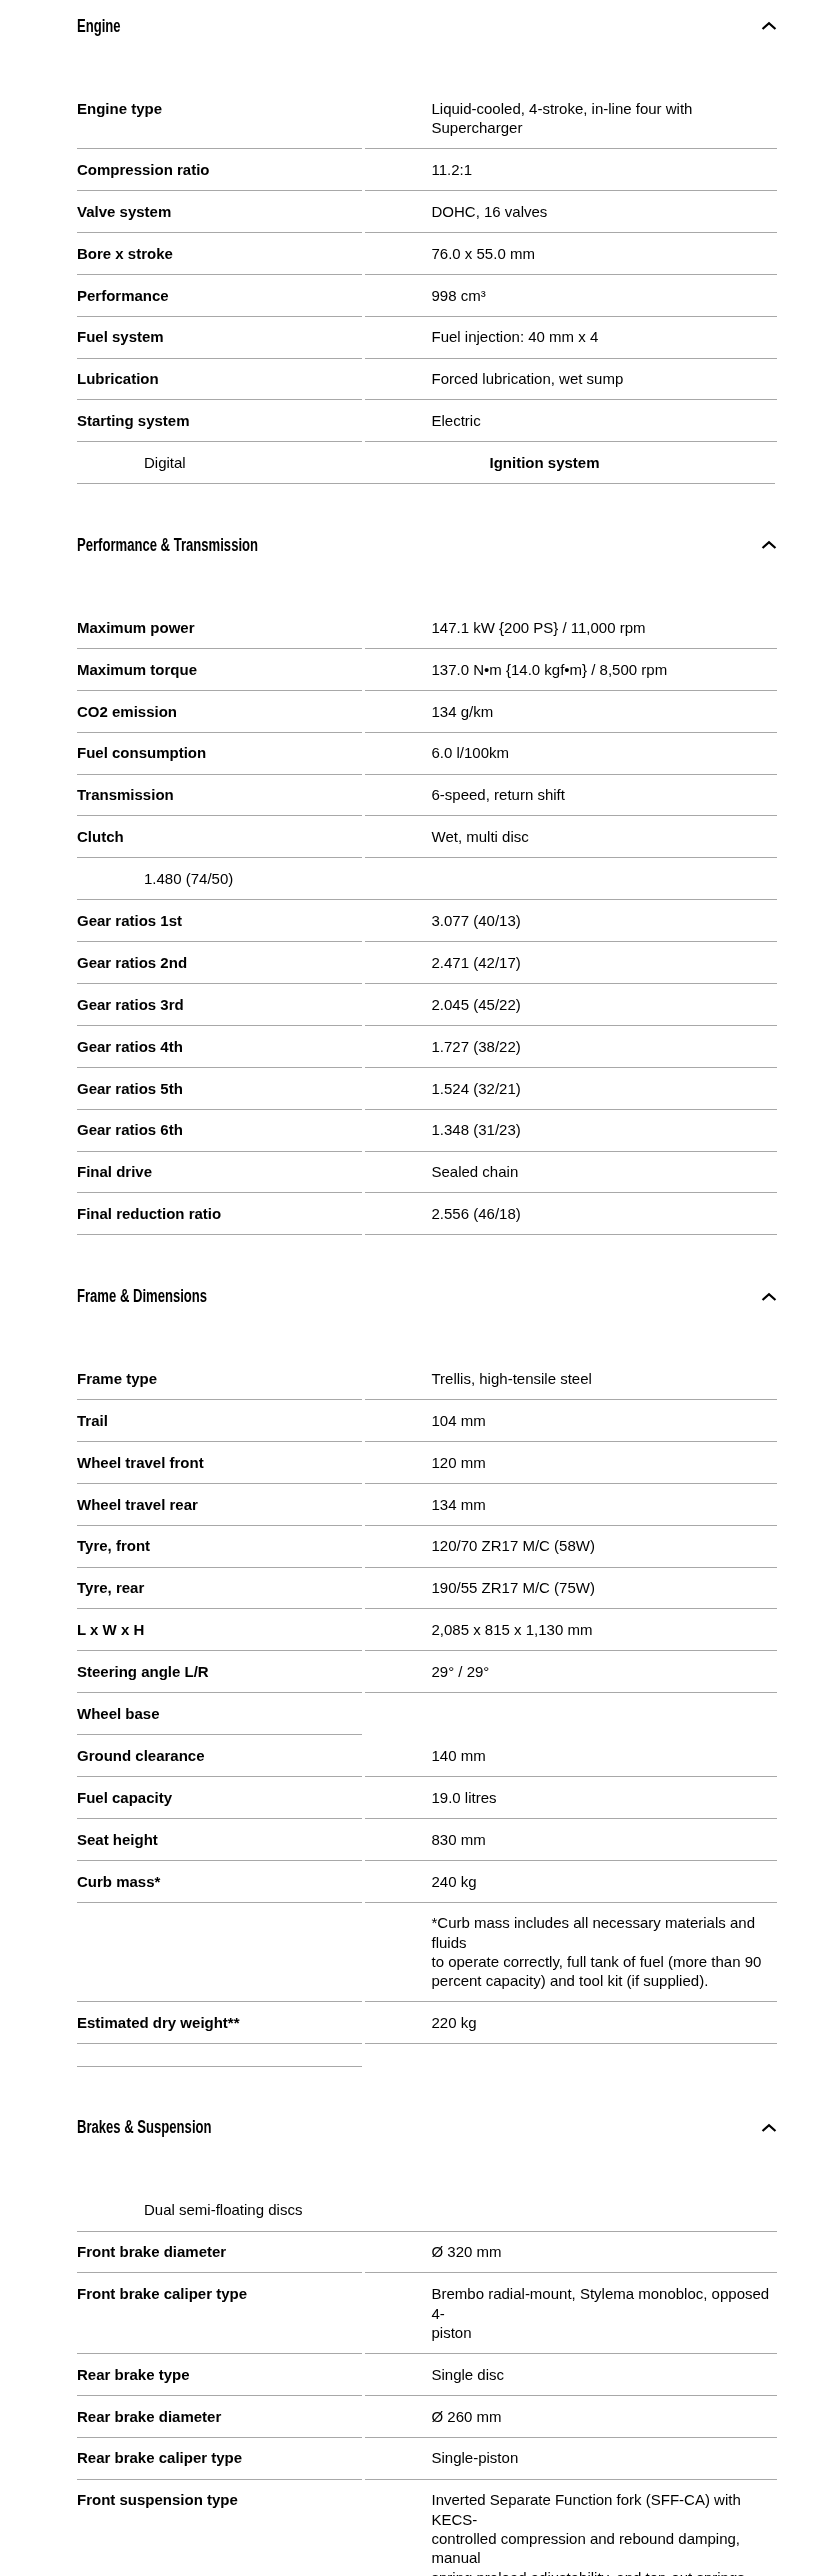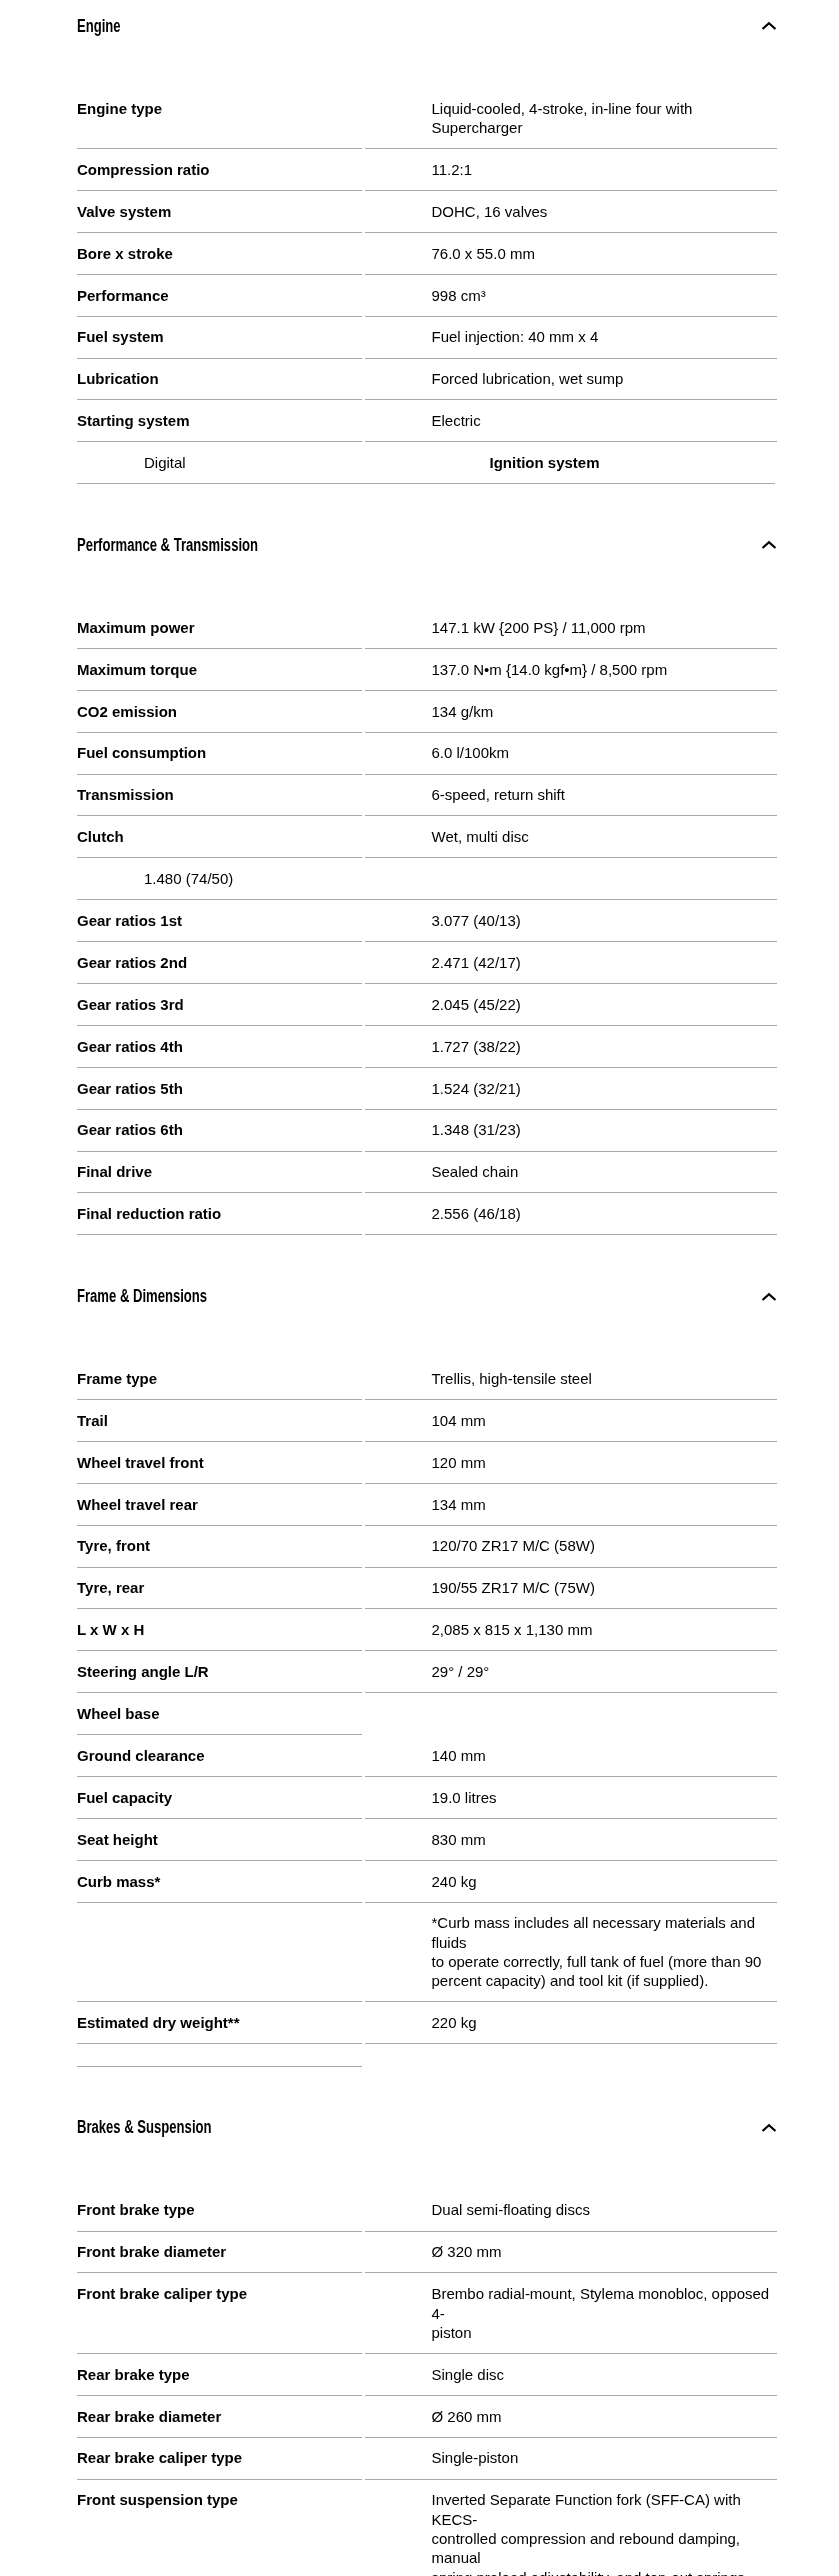--- a/index.html
+++ b/index.html
@@ -272,21 +272,20 @@
     <div class="section-header" data-name="section-header">
       <h2 class="section-title" data-name="section-title">Brakes &amp; Suspension</h2>
       <button class="chevron-btn" data-name="section-collapse-button" type="button">
         <svg data-name="chevron-up-icon" width="16" height="9.3" viewBox="0 0 26 15">
           <polyline points="2.5,13 13,3.5 23.5,13" fill="none" stroke="#000000" stroke-width="3.6" stroke-linecap="butt" stroke-linejoin="miter"></polyline>
         </svg>
       </button>
     </div>
     <div class="rows" data-name="section-rows">
         <div class="spec-row" data-name="spec-row">
-    <div class="cell label" data-name="row-label">Front brake type</div>
     <div class="cell value" data-name="row-value">Dual semi-floating discs</div>
   </div>
         <div class="spec-row" data-name="spec-row">
     <div class="cell label" data-name="row-label">Front brake diameter</div>
     <div class="cell value" data-name="row-value">Ø 320 mm</div>
   </div>
         <div class="spec-row" data-name="spec-row">
     <div class="cell label" data-name="row-label">Front brake caliper type</div>
     <div class="cell value" data-name="row-value">Brembo radial-mount, Stylema monobloc, opposed 4-
 piston</div>

